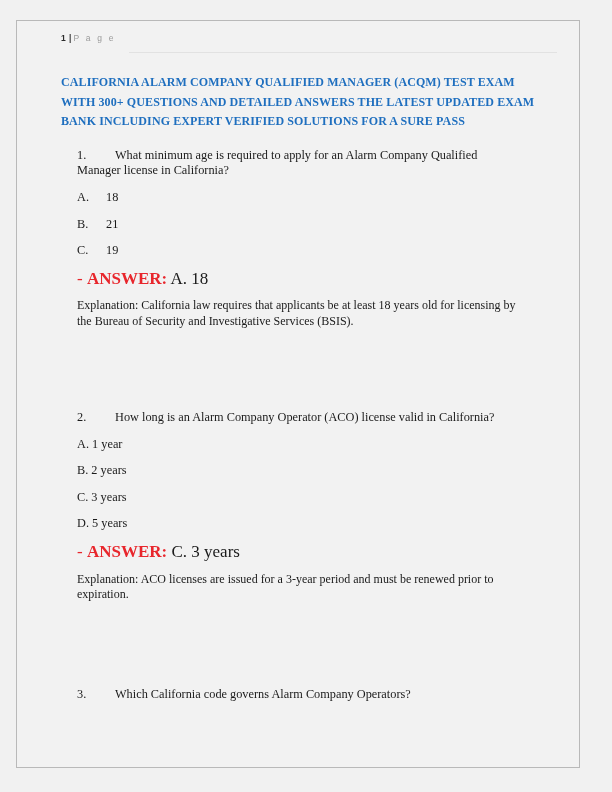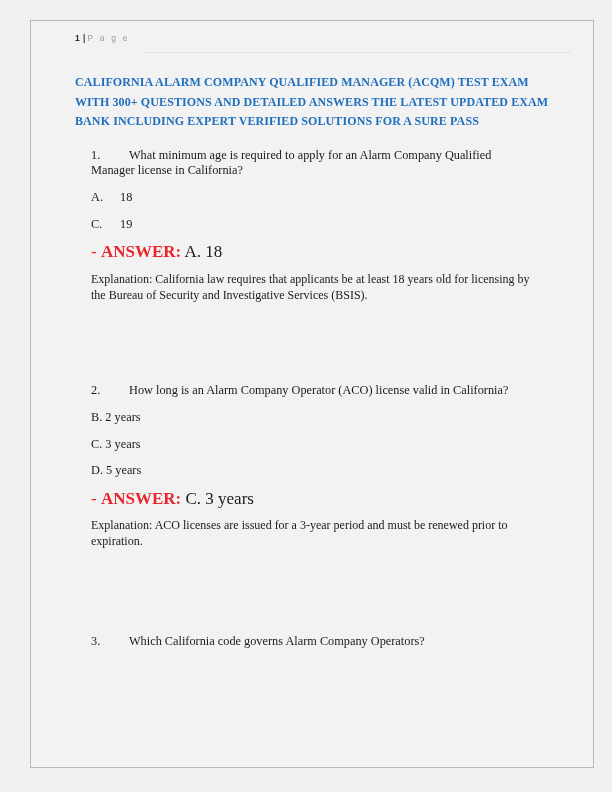--- a/index.html
+++ b/index.html
@@ -11,21 +11,21 @@
     width: 612px;
     height: 792px;
     background: #f1f1f1;
     font-family: "Liberation Serif", "DejaVu Serif", serif;
     overflow: hidden;
   }
 
   
   .page-sheet {
     position: absolute;
-    left: 30px;
+    left: 16px;
     top: 20px;
     width: 564px;
     height: 748px;
     background: #f2f2f2;
     border: 1px solid #b9b9b9;
     box-sizing: border-box;
     box-shadow: 0 0 0 0 rgba(0,0,0,0);
   }
 
   
@@ -141,32 +141,34 @@
   </div>
 
   <div class="doc-body">
 
     <h1 class="doc-title">CALIFORNIA ALARM COMPANY QUALIFIED MANAGER (ACQM) TEST EXAM WITH 300+ QUESTIONS AND DETAILED ANSWERS THE LATEST UPDATED EXAM BANK INCLUDING EXPERT VERIFIED SOLUTIONS FOR A SURE PASS</h1>
 
     <div class="q-block">
       <p class="q-stem"><span class="q-num">1.</span><span>What minimum age is required to apply for an Alarm Company Qualified Manager license in California?</span></p>
 
       <p class="opt"><span class="opt-letter-tab">A.</span><span>18</span></p>
+      <p class="opt"><span class="opt-letter-tab">B.</span><span>21</span></p>
       <p class="opt"><span class="opt-letter-tab">C.</span><span>19</span></p>
 
       <p class="answer-line"><span class="answer-dash">-</span> <span class="answer-kw">ANSWER:</span> <span class="answer-val">A. 18</span></p>
 
       <p class="explanation">Explanation: California law requires that applicants be at least 18 years old for licensing by the Bureau of Security and Investigative Services (BSIS).</p>
     </div>
 
     <div class="gap-large"></div>
 
     <div class="q-block">
       <p class="q-stem"><span class="q-num">2.</span><span>How long is an Alarm Company Operator (ACO) license valid in California?</span></p>
 
+      <p class="opt"><span>A.</span> <span>1 year</span></p>
       <p class="opt"><span>B.</span> <span>2 years</span></p>
       <p class="opt"><span>C.</span> <span>3 years</span></p>
       <p class="opt"><span>D.</span> <span>5 years</span></p>
 
       <p class="answer-line"><span class="answer-dash">-</span> <span class="answer-kw">ANSWER:</span> <span class="answer-val">C. 3 years</span></p>
 
       <p class="explanation">Explanation: ACO licenses are issued for a 3-year period and must be renewed prior to expiration.</p>
     </div>
 
     <div class="gap-xlarge"></div>

